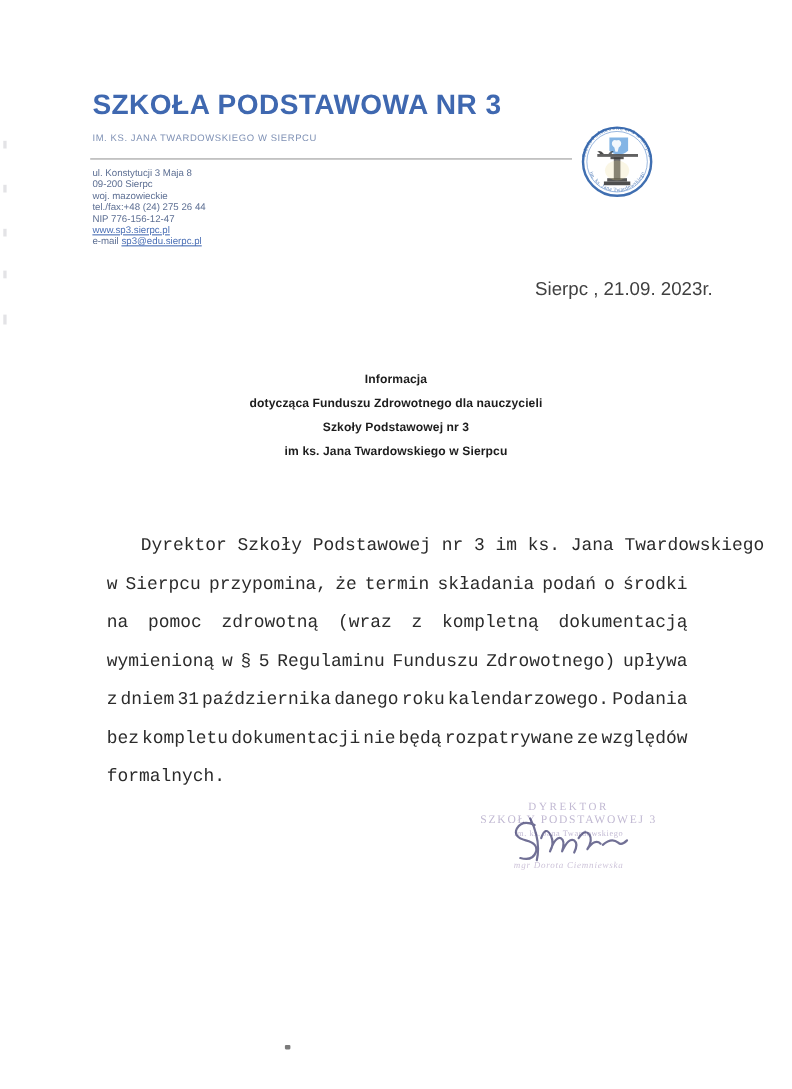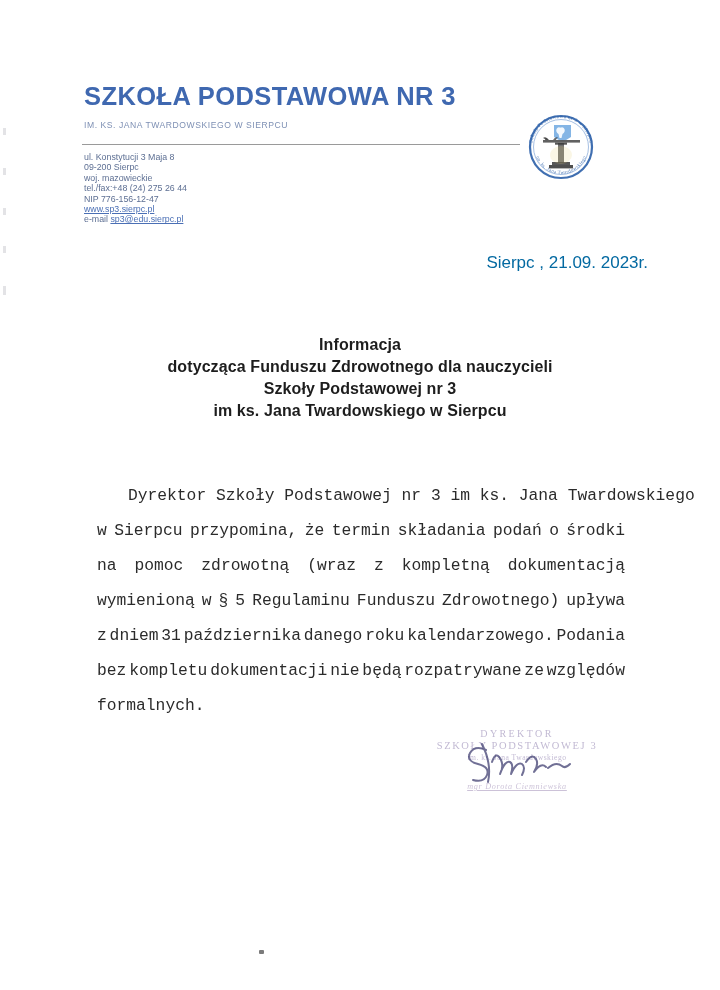--- a/index.html
+++ b/index.html
@@ -40,28 +40,28 @@
   .addr .lnk{color:#4a6fb5;text-decoration:underline;margin-top:24px;}
   .addr .lbl{color:#5d6f93;}
 
   
   .seal{position:absolute;left:519px;top:99px;width:84px;height:92px;}
   .seal svg{display:block;width:100%;height:100%;}
 
   
   .datebox{
     position:absolute;right:72px;top:253px;
-    font-size:17px;color:#0369a1;white-space:nowrap;
+    font-size:17px;color:#404040;white-space:nowrap;
   }
 
   
   .titleblock{
     position:absolute;left:0;right:0;top:334px;
     text-align:center;
-    font-size:16px;font-weight:bold;line-height:22px;
+    font-size:11px;font-weight:bold;line-height:22px;
     color:#1d1d1d;letter-spacing:.1px;
   }
   .titleblock div{white-space:nowrap;}
 
   
   .body{
     position:absolute;left:97px;top:478px;width:528px;
     font-size:16.3px;line-height:35px;color:#2b2b2b;
   }
   .body .ln{white-space:nowrap;height:35px;font-family:Liberation Mono, monospace;}
@@ -73,21 +73,21 @@
   .stamp{position:absolute;left:424px;top:722px;width:186px;height:78px;}
   .stamp .txt{
     position:absolute;left:0;right:0;text-align:center;
     color:#8e7fae;opacity:.55;
     font-family:"Liberation Serif", serif;
     letter-spacing:.7px;white-space:nowrap;
   }
   .stamp .l1{top:6px;font-size:10px;letter-spacing:2.4px;}
   .stamp .l2{top:18px;font-size:10.5px;letter-spacing:1.6px;text-align:center;}
   .stamp .l3{top:31px;font-size:7.6px;letter-spacing:.5px;}
-  .stamp .l4{top:60px;font-size:8.2px;font-style:italic;color:#9a86b2;opacity:.5;text-decoration:underline;}
+  .stamp .l4{top:60px;font-size:8.2px;font-style:italic;color:#9a86b2;opacity:.5;}
   .stamp .sig{position:absolute;left:28px;top:16px;width:128px;height:56px;opacity:.85;}
   .stamp .sig svg{display:block;width:100%;height:100%;}
 </style>
 </head>
 <body>
 
 <div class="page">
 
   <div class="edge-tick" style="top:128px;"></div>
   <div class="edge-tick" style="top:168px;"></div>

